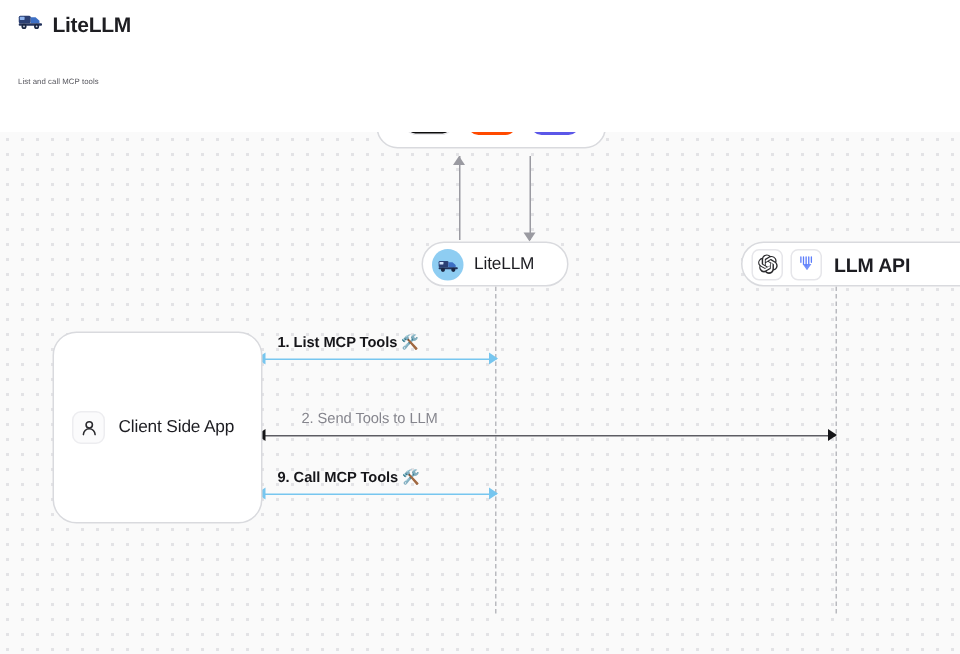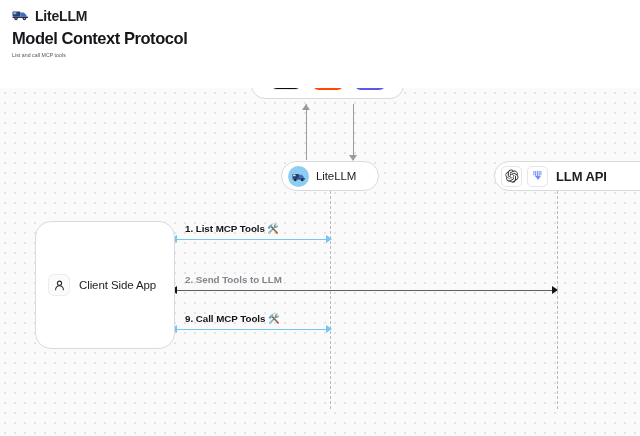--- a/index.html
+++ b/index.html
@@ -211,21 +211,21 @@
 
   .msg .msg-label {
     position: absolute;
     bottom: 5px; left: 14px;
     white-space: nowrap;
     font-size: 9.8px;
     font-weight: 700;
     letter-spacing: -0.05px;
   }
   .msg.blue .msg-label { color: #16161a; }
-  .msg.dark .msg-label { color: #85858d; font-weight: 700; }
+  .msg.dark .msg-label { color: #85858d; font-weight: 400; margin-left: 16px; }
   .msg .tool-emoji { font-size: 9.5px; }
 
   
   .vmsg { position: absolute; z-index: 10; }
   .vmsg .vline {
     position: absolute;
     left: 0; top: 0;
     width: 0;
     border-left: 1.3px solid #9a9aa1;
     height: 100%;
@@ -261,21 +261,20 @@
           <circle cx="4" cy="10.6" r="1.7" fill="#1b2742"></circle>
           <circle cx="12.4" cy="10.6" r="1.7" fill="#1b2742"></circle>
           <circle cx="4" cy="10.6" r="0.6" fill="#c9d2e6"></circle>
           <circle cx="12.4" cy="10.6" r="0.6" fill="#c9d2e6"></circle>
           <rect x="1.2" y="4.2" width="3.2" height="2.1" rx="0.4" fill="#8fb4ee"></rect>
         </svg>
       </span>
       <span class="brand-text">LiteLLM</span>
     </div>
 
-    <div id="page-title">Model Context Protocol</div>
     <div id="page-subtitle">List and call MCP tools</div>
   </div>
 
   <div id="mcp-tools-title">MCP Tools</div>
 
   <div id="mcp-group" class="node">
 
     <div class="tool-tile dark">
       <svg width="19" height="19" viewBox="0 0 19 19">
         <path d="M9.4 3.4 L15.4 14.6 L3.4 14.6 Z" fill="#7ef06a"></path>

